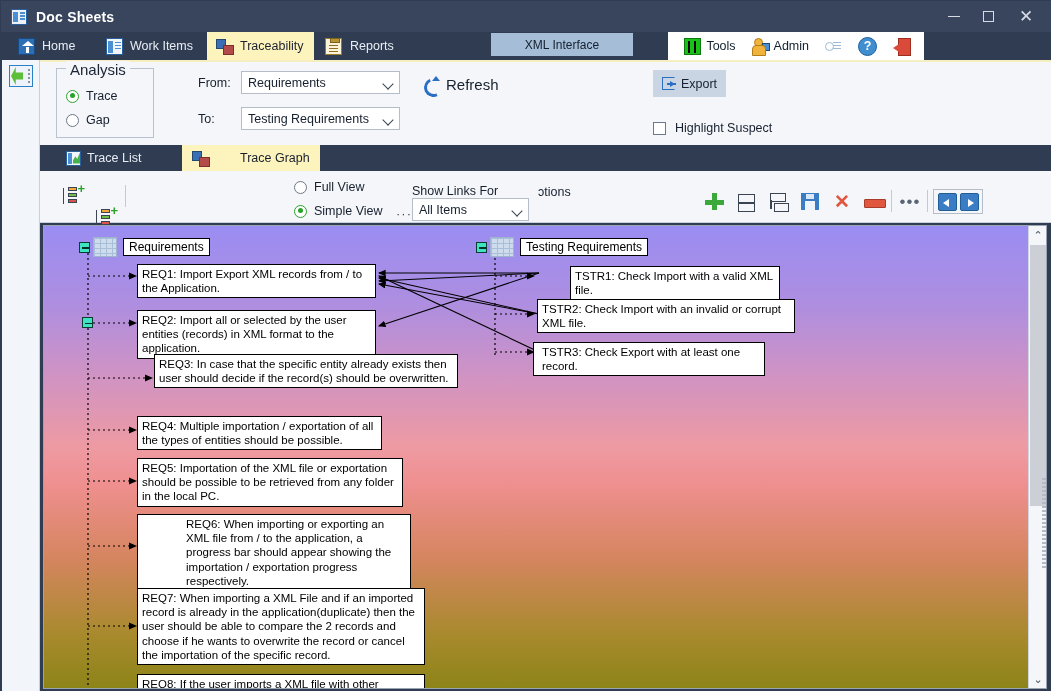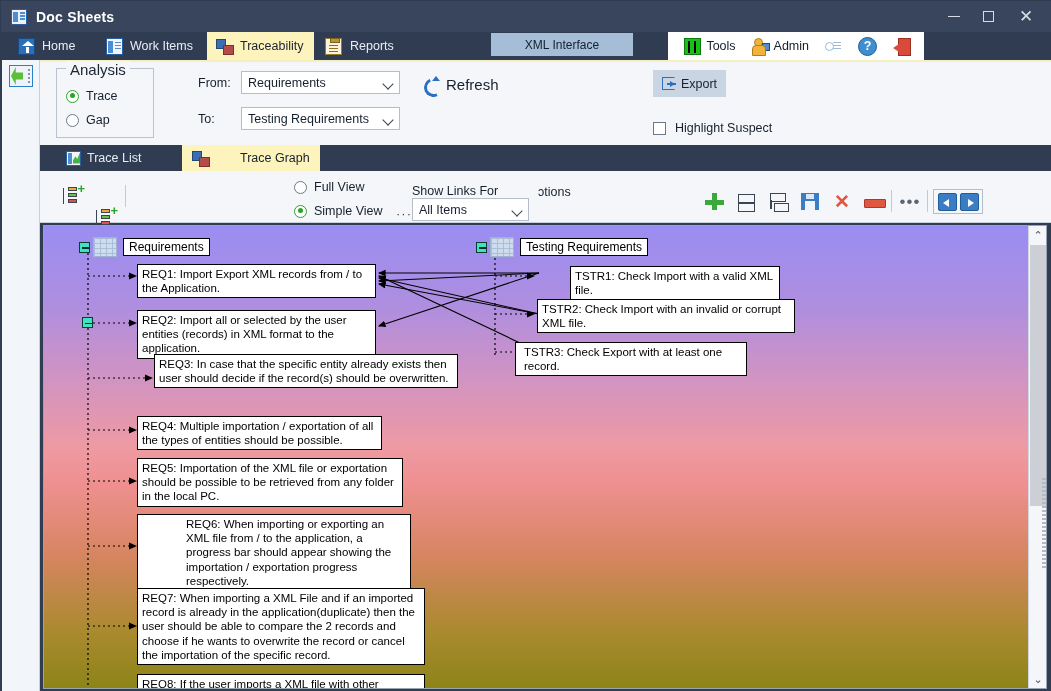--- a/index.html
+++ b/index.html
@@ -585,21 +585,21 @@
       <div class="node" style="left:93px; top:84px; width:239px;">REQ2: Import all or selected by the user entities (records) in XML format  to the application.</div>
       <div class="node" style="left:110px; top:128px; width:304px;">REQ3: In case that the specific entity already exists then user should decide if the record(s) should be overwritten.</div>
       <div class="node" style="left:93px; top:190px; width:245px;">REQ4: Multiple importation / exportation of all the types of entities should be possible.</div>
       <div class="node" style="left:93px; top:232px; width:266px;">REQ5: Importation of the XML file or exportation should be possible to be retrieved from any folder in the local PC.</div>
       <div class="node" style="left:93px; top:288px; width:274px;padding-left:48px;">REQ6: When importing or exporting an XML file from / to the application, a progress bar should appear showing the importation / exportation progress respectively.</div>
       <div class="node" style="left:93px; top:362px; width:288px;">REQ7: When importing a XML File and if an imported record is already in the application(duplicate) then the user should be able to compare the 2 records and choose if he wants to overwrite the record or cancel the importation of the specific record.</div>
       <div class="node" style="left:93px; top:448px; width:288px; height:18px; overflow:hidden;">REQ8: If the user imports a XML  file with other structure</div>
 
       <div class="node" style="left:493px; top:40px; width:210px;margin-left:33px;">TSTR1: Check Import with a valid XML file.</div>
       <div class="node" style="left:493px; top:73px; width:258px;">TSTR2: Check Import with an invalid or corrupt XML file.</div>
-      <div class="node" style="left:471px; top:116px; width:232px;padding-left:8px;">TSTR3: Check Export with at least one record.</div>
+      <div class="node" style="left:489px; top:116px; width:232px;padding-left:8px;">TSTR3: Check Export with at least one record.</div>
     </div>
 
     <div id="vscroll">
       <div class="sbarrow" id="sb-up">⌃</div>
       <div id="sb-thumb"></div>
       <div id="sb-grip"></div>
       <div class="sbarrow" id="sb-down">⌄</div>
     </div>
   </div>
 

